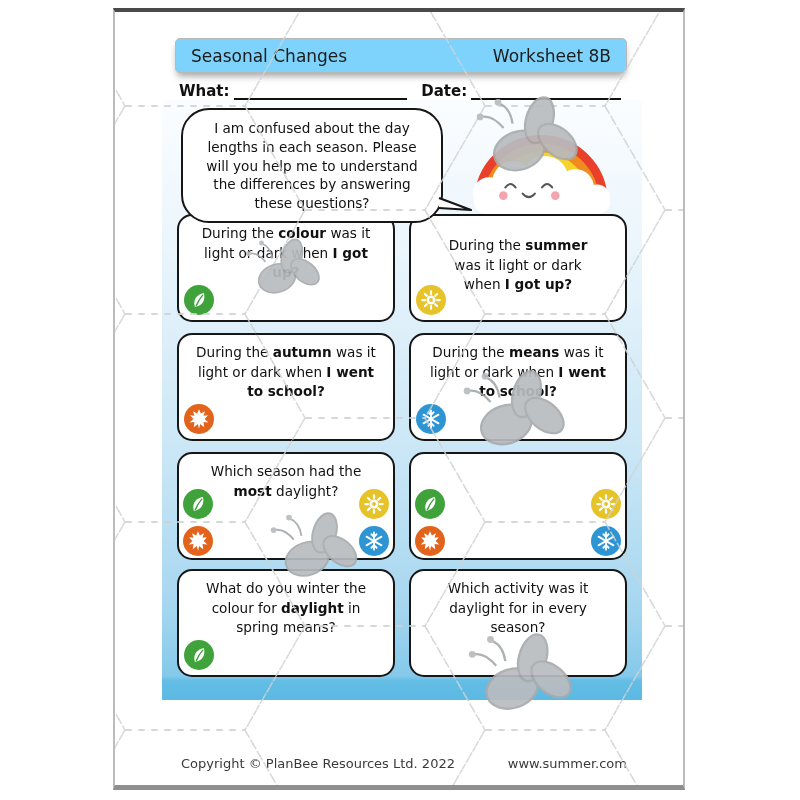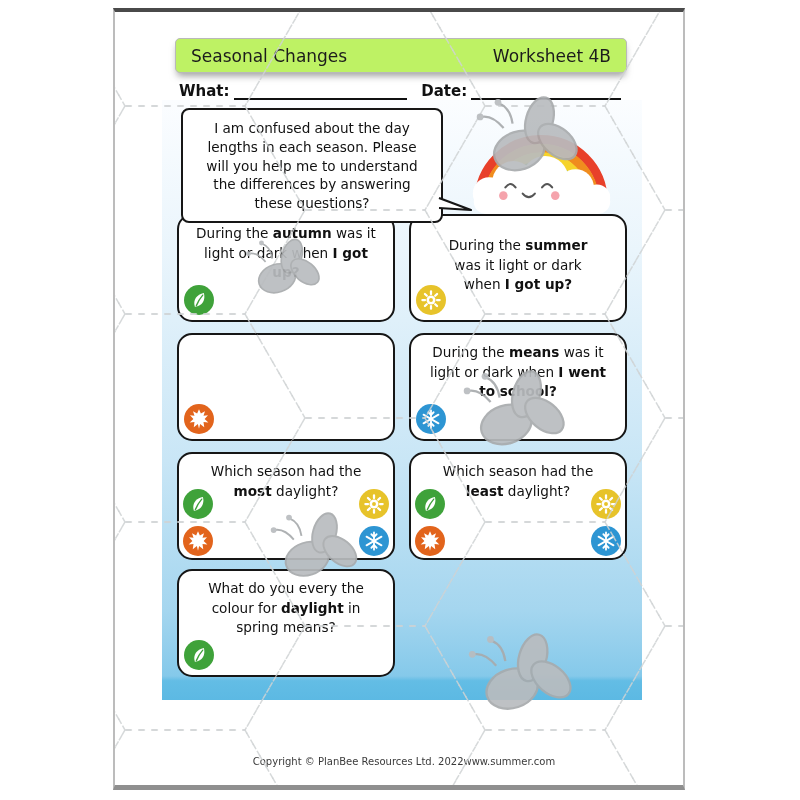--- a/index.html
+++ b/index.html
@@ -2,48 +2,48 @@
 <html><head>
 <meta charset="utf-8">
 <style>
   html,body{margin:0;padding:0;}
   body{width:800px;height:800px;background:#ffffff;font-family:"DejaVu Sans",sans-serif;position:relative;overflow:hidden;}
   .sheet{position:absolute;left:113px;top:8px;width:572px;height:782px;background:#ffffff;
          border-top:4px solid #4a4a4a;border-bottom:5px solid #8f8f8f;
          border-left:2px solid #bcbcbc;border-right:2px solid #bcbcbc;box-sizing:border-box;}
   .panel{position:absolute;left:47px;top:88px;width:480px;height:600px;
          background:linear-gradient(180deg,#fbfdff 0%,#eaf5fc 25%,#c9e6f6 60%,#a5d6ef 85%,#85c9ea 96%,#63bde5 96.8%,#5cb9e3 100%);z-index:0;}
-  .header-bar{position:absolute;left:60px;top:26px;width:452px;height:35px;background:#bef264;
+  .header-bar{position:absolute;left:60px;top:26px;width:452px;height:35px;background:#7dd3fc;
          border:1px solid #b9b9b9;border-radius:5px;display:flex;align-items:center;justify-content:space-between;
          padding:0 15px;box-sizing:border-box;font-size:17px;color:#1c1c1c;
          box-shadow:0 5px 7px -2px rgba(110,110,110,.65);z-index:3;}
   .name-row{position:absolute;left:64px;top:70px;right:58px;display:flex;align-items:flex-end;
          font-weight:bold;font-size:15px;color:#111;z-index:3;}
   .name-row .wline{border-bottom:2.2px solid #111;height:14px;margin:0 4px;}
   .wline.n{flex:1.45;}  .wline.d{flex:1.25;}
   .name-row .dlab{margin-left:10px;text-align:right;}
   .bubble{position:absolute;left:66px;top:96px;width:262px;min-height:86px;background:#fff;
-         border:2.2px solid #161616;border-radius:8px;padding:9px 12px 8px;box-sizing:border-box;
+         border:2.2px solid #161616;border-radius:28px;padding:9px 12px 8px;box-sizing:border-box;
          text-align:center;font-size:13.6px;line-height:1.38;color:#111;z-index:3;}
   .bubble-tail{position:absolute;right:-31px;bottom:6px;z-index:4;}
   #rainbow{position:absolute;left:338px;top:92px;width:176px;height:114px;z-index:2;}
   .qbox{position:absolute;width:218px;height:108px;background:#fff;border:2px solid #161616;border-radius:15px;
         box-sizing:border-box;text-align:center;font-size:13.6px;line-height:1.45;color:#111;
         padding:8px 13px 0;z-index:1;}
   .c1{left:62px;} .c2{left:294px;}
   .r1{top:202px;} .r2{top:321px;} .r3{top:440px;} .r4{top:557px;}
   .b{font-weight:bold;}
   .season-icon{position:absolute;width:30px;height:30px;border-radius:50%;background:var(--c,#888);
         display:flex;align-items:center;justify-content:center;z-index:2;}
   .season-icon svg{width:24px;height:24px;display:block;}
   .single-0{left:5px;bottom:5px;}
   .corners-0{left:4px;top:35px;} .corners-1{left:4px;top:72px;}
   .corners-2{right:4px;top:35px;} .corners-3{right:4px;top:72px;}
-  .footer{position:absolute;left:66px;right:56px;top:744px;display:flex;justify-content:center;
-        font-size:10px;color:#3a3a3a;z-index:3;}
+  .footer{position:absolute;left:66px;right:56px;top:744px;display:flex;justify-content:space-between;
+        font-size:13px;color:#3a3a3a;z-index:3;}
   #hex-pattern{position:absolute;left:0;top:0;width:100%;height:100%;z-index:4;pointer-events:none;}
   #hex-pattern polygon{fill:none;stroke:#cfd2d4;stroke-width:1.5;stroke-dasharray:6 7;opacity:.85;}
   .bee{position:absolute;z-index:5;pointer-events:none;opacity:.92;}
   .defs{position:absolute;width:0;height:0;overflow:hidden;}
 </style>
 </head>
 <body>
 
 <svg class="defs" aria-hidden="true">
   <defs>
@@ -87,21 +87,21 @@
       <ellipse cx="78" cy="46" rx="20" ry="12" transform="rotate(40 78 46)"></ellipse>
     </g>
   </defs>
 </svg>
 
 <div class="sheet">
   <div class="panel"></div>
 
   <div class="header-bar">
     <span>Seasonal Changes</span>
-    <span>Worksheet 4B</span>
+    <span>Worksheet 8B</span>
   </div>
 
   <div class="name-row">
     <span>What:</span>
     <div class="wline n"></div>
     <span class="dlab">Date:</span>
     <div class="wline d"></div>
   </div>
 
   <div class="bubble">
@@ -131,36 +131,37 @@
     <g fill="none" stroke="#555" stroke-width="2" stroke-linecap="round">
       <path d="M50 82 Q55 75 60 82"></path>
         <path d="M86 82 Q91 75 96 82"></path>
       <path d="M67 88 Q73 95 79 88"></path>
     </g>
     <circle cx="48" cy="90" r="4.2" fill="#f5a3ac"></circle>
     <circle cx="99" cy="90" r="4.2" fill="#f5a3ac"></circle>
   </svg>
 
   <div class="qbox c1 r1">
-    <p style="margin:0"><span>During the </span><span class="b">autumn</span><span> was it light or dark when </span><span class="b">I got up?</span></p>
+    <p style="margin:0"><span>During the </span><span class="b">colour</span><span> was it light or dark when </span><span class="b">I got up?</span></p>
       <div class="season-icon single-0" style="--c: #3fa23a;">
         <svg viewBox="0 0 32 32">
           <use href="#g-leaf"></use>
         </svg>
       </div>
     </div>
   <div class="qbox c2 r1">
     <p style="margin:12px"><span>During the </span><span class="b">summer</span><span> was it light or dark when </span><span class="b">I got up?</span></p>
       <div class="season-icon single-0" style="--c: #e7c32a;">
         <svg viewBox="0 0 32 32">
           <use href="#g-sun"></use>
         </svg>
       </div>
     </div>
   <div class="qbox c1 r2">
+    <p style="margin:0"><span>During the </span><span class="b">autumn</span><span> was it light or dark when </span><span class="b">I went to school?</span></p>
       <div class="season-icon single-0" style="--c: #e2641c;">
         <svg viewBox="0 0 32 32">
           <use href="#g-maple"></use>
         </svg>
       </div>
     </div>
   <div class="qbox c2 r2">
     <p style="margin:0"><span>During the </span><span class="b">means</span><span> was it light or dark when </span><span class="b">I went to school?</span></p>
       <div class="season-icon single-0" style="--c: #2d95d3;">
         <svg viewBox="0 0 32 32">
@@ -185,21 +186,20 @@
           <use href="#g-sun"></use>
         </svg>
       </div>
       <div class="season-icon corners-3" style="--c: #2d95d3;">
         <svg viewBox="0 0 32 32">
           <use href="#g-snow"></use>
         </svg>
       </div>
     </div>
   <div class="qbox c2 r3">
-    <p style="margin:0"><span>Which season had the </span><span class="b">least</span><span> daylight?</span></p>
       <div class="season-icon corners-0" style="--c: #3fa23a;">
         <svg viewBox="0 0 32 32">
           <use href="#g-leaf"></use>
         </svg>
       </div>
       <div class="season-icon corners-1" style="--c: #e2641c;">
         <svg viewBox="0 0 32 32">
           <use href="#g-maple"></use>
         </svg>
       </div>
@@ -208,26 +208,29 @@
           <use href="#g-sun"></use>
         </svg>
       </div>
       <div class="season-icon corners-3" style="--c: #2d95d3;">
         <svg viewBox="0 0 32 32">
           <use href="#g-snow"></use>
         </svg>
       </div>
     </div>
   <div class="qbox c1 r4">
-    <p style="margin:0"><span>What do you every the colour for </span><span class="b">daylight</span><span> in spring means?</span></p>
+    <p style="margin:0"><span>What do you winter the colour for </span><span class="b">daylight</span><span> in spring means?</span></p>
       <div class="season-icon single-0" style="--c: #3fa23a;">
         <svg viewBox="0 0 32 32">
           <use href="#g-leaf"></use>
         </svg>
       </div>
+    </div>
+  <div class="qbox c2 r4">
+    <p style="margin:0"><span>Which activity was it daylight for in every season?</span></p>
     </div>
 
   <svg class="bee" style="left:355px;top:78px;width:112px;height:112px" viewBox="0 0 100 100">
       <use href="#g-bee"></use>
     </svg>
   <svg class="bee" style="left:126px;top:222px;width:82px;height:82px" viewBox="0 0 100 100">
       <use href="#g-bee"></use>
     </svg>
   <svg class="bee" style="left:342px;top:352px;width:112px;height:112px" viewBox="0 0 100 100">
       <use href="#g-bee"></use>

